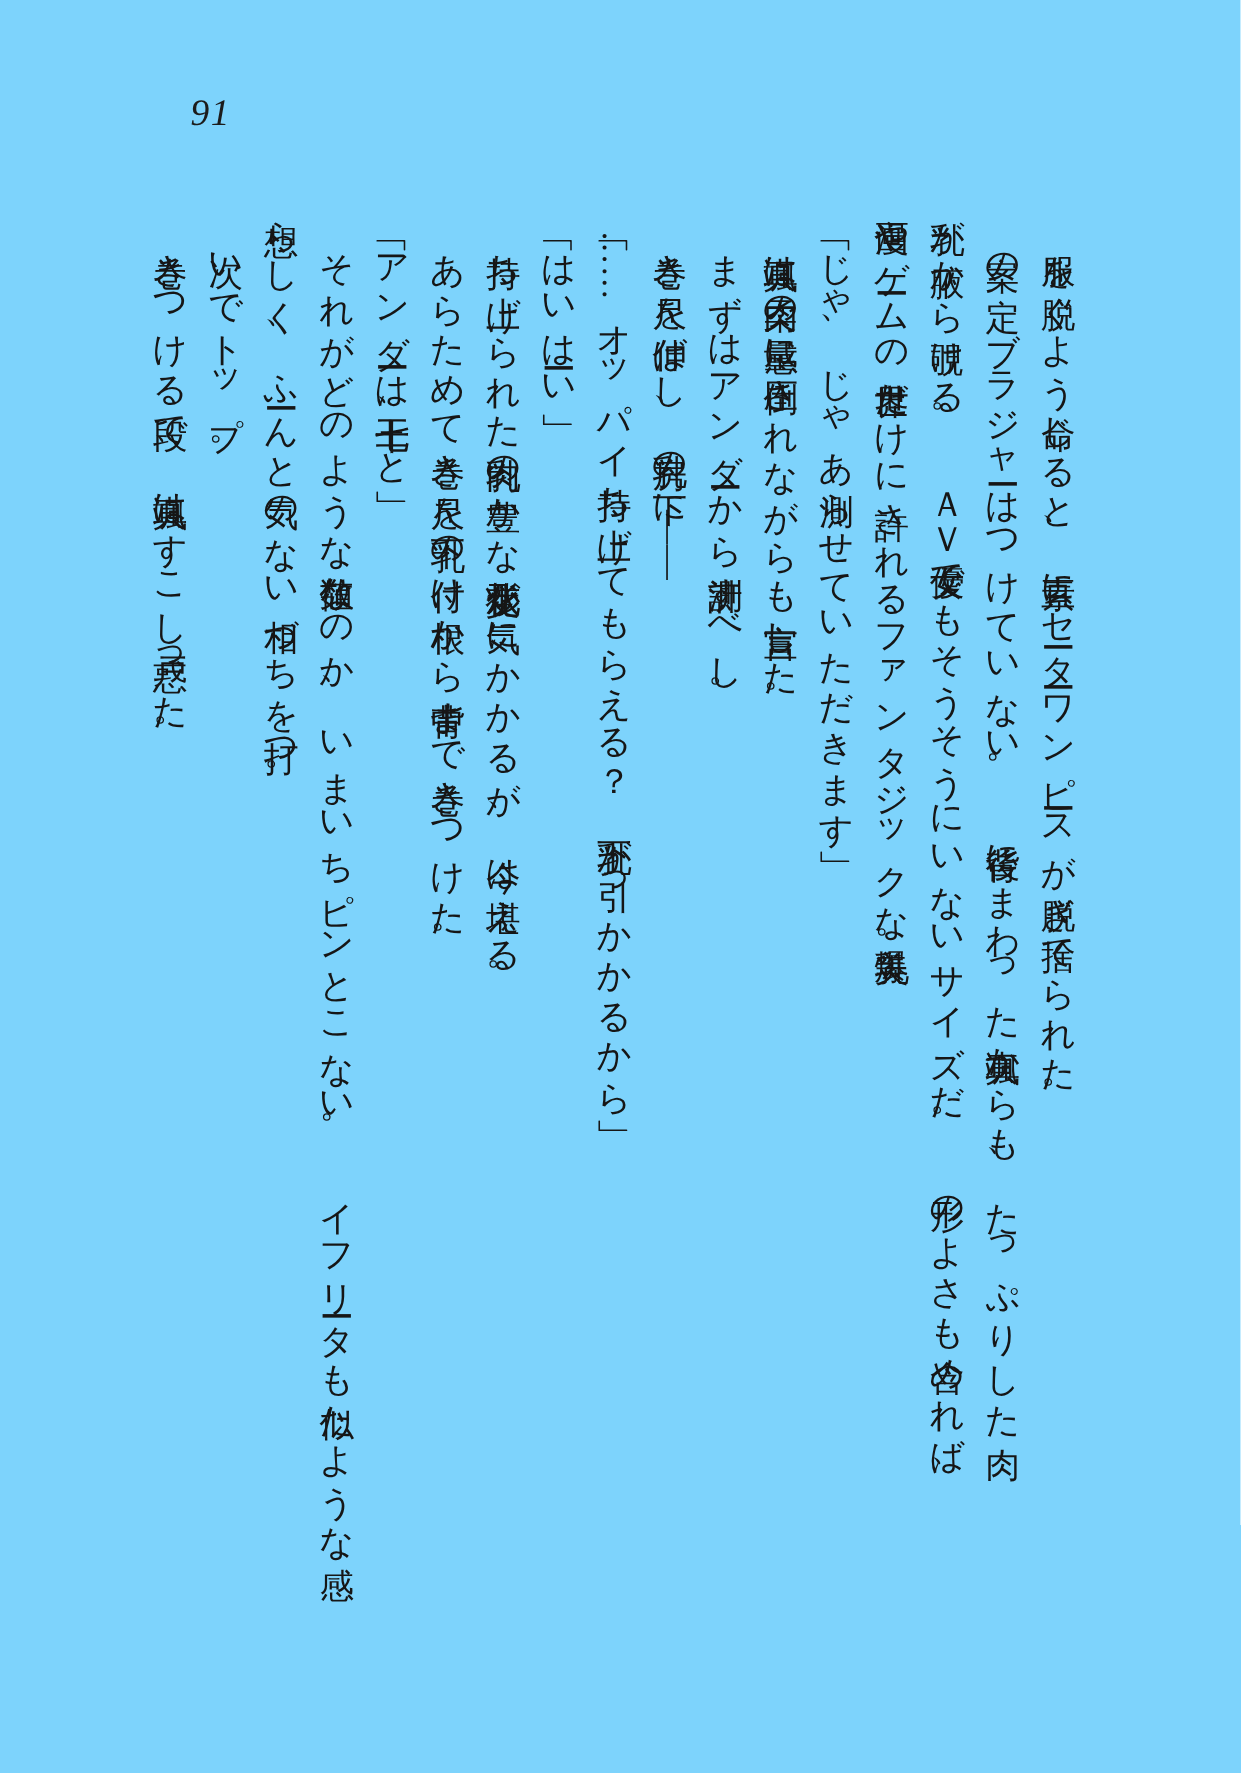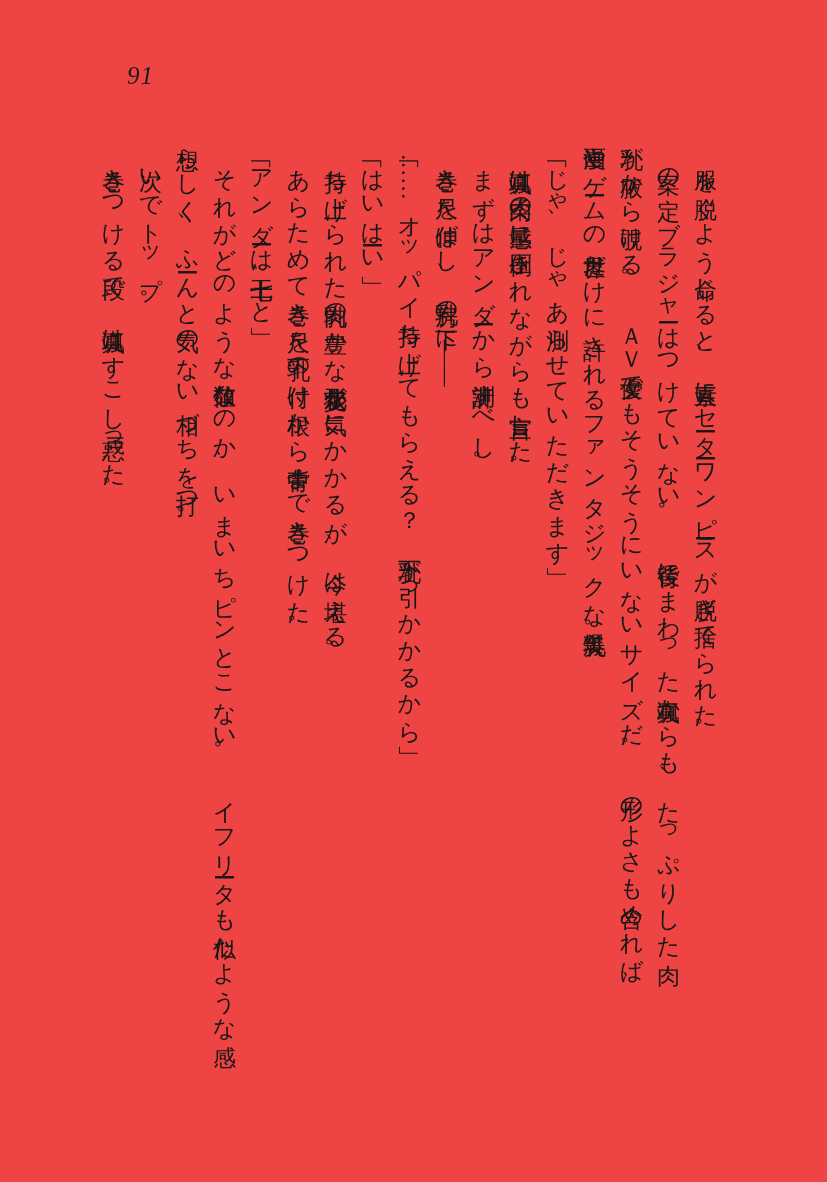--- a/index.html
+++ b/index.html
@@ -4,21 +4,21 @@
 <style>
   html, body {
     margin: 0;
     padding: 0;
     background: #ffffff;
   }
   .page {
     position: relative;
     width: 827px;
     height: 1182px;
-    background: #ef4444;
+    background: #7dd3fc;
     overflow: hidden;
     font-family: "Liberation Serif", "DejaVu Serif", serif;
     color: #161616;
   }
   .page-number {
     position: absolute;
     left: 127px;
     top: 62px;
     font-size: 25px;
     font-style: italic;

